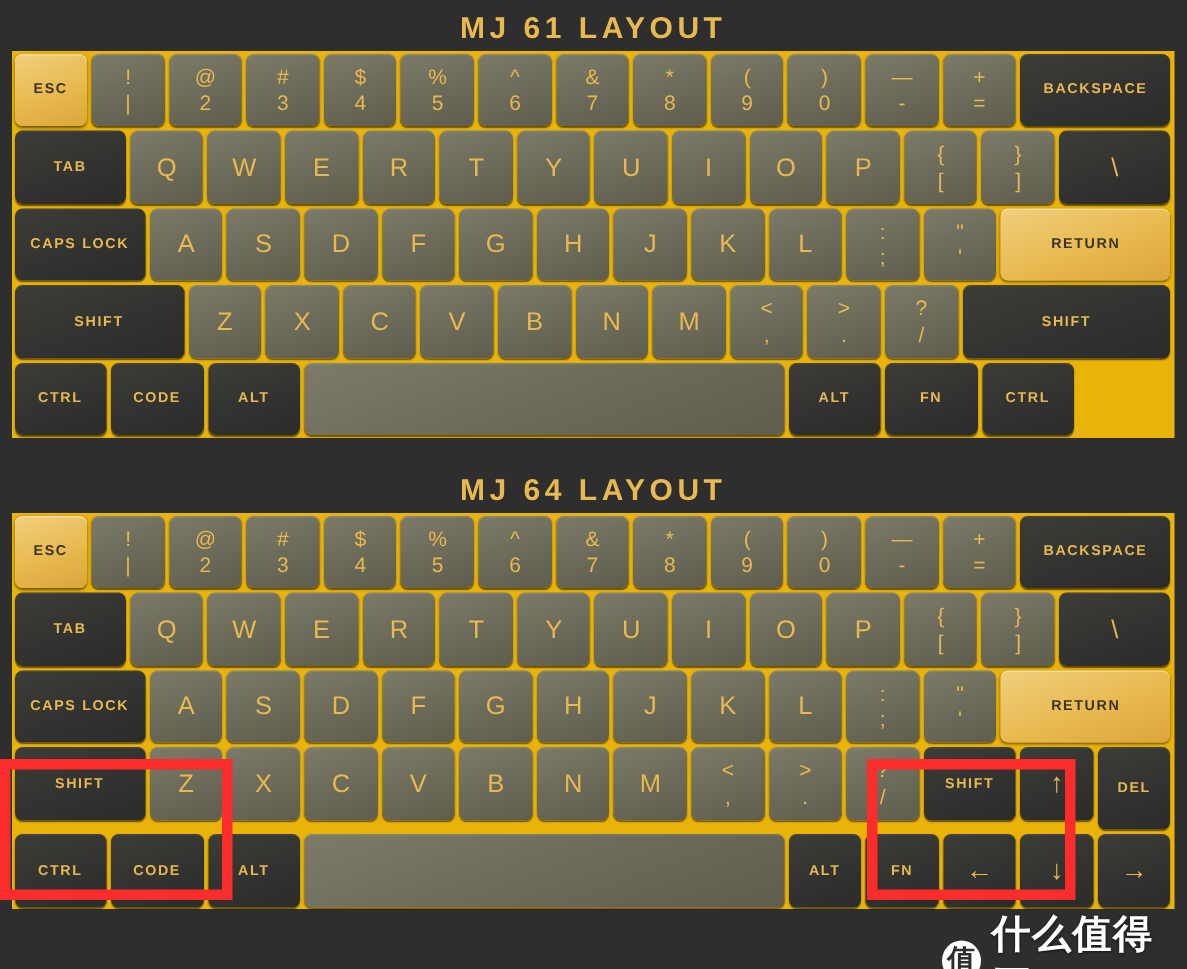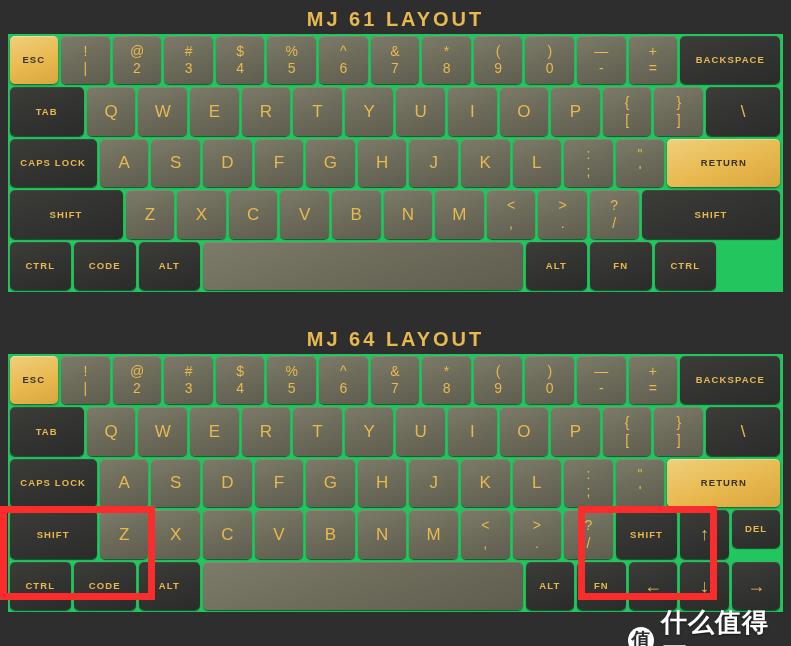--- a/index.html
+++ b/index.html
@@ -14,21 +14,21 @@
   .layout-title{
     text-align:center;
     color:#e8b94f;
     font-weight:bold;
     letter-spacing:3px;
     font-size:20px;
     font-family:"Liberation Sans",sans-serif;
   }
   .kb{
     position:relative;
-    background:#22c55e;
+    background:#eab308;
     box-sizing:border-box;
   }
   .krow{
     display:flex;
     position:relative;
   }
   .key{
     position:relative;
     box-sizing:border-box;
     border-radius:5px;
@@ -316,21 +316,21 @@
           </div>
           <div class="key mod small" style="width: 61.5px; height: 48.5px;">
             <span class="lbl">FN</span>
           </div>
           <div class="key mod small" style="width: 61.5px; height: 48.5px;">
             <span class="lbl">CTRL</span>
           </div>
         </div>
       </div>
     </div>
-    <div class="layout-block" style="position: absolute; left: 0px; top: 324px; width: 791px;">
+    <div class="layout-block" style="position: absolute; left: 0px; top: 312px; width: 791px;">
       <div class="layout-title" style="height: 30px; line-height: 30px;">MJ 64 LAYOUT</div>
       <div class="kb" style="margin-left: 8px; width: 775px;">
         <div class="krow">
           <div class="key gold small" style="width: 48.6px; height: 48.5px;">
             <span class="lbl">ESC</span>
           </div>
           <div class="key alpha dual" style="width: 48.6px; height: 48.5px;">
             <span class="top">!</span>
             <span class="bot">|</span>
           </div>
@@ -507,21 +507,21 @@
           <div class="key alpha dual" style="width: 48.6px; height: 48.5px;">
             <span class="top">?</span>
             <span class="bot">/</span>
           </div>
           <div class="key mod small" style="width: 61.5px; height: 48.5px;">
             <span class="lbl">SHIFT</span>
           </div>
           <div class="key mod arrow" style="width: 48.6px; height: 48.5px;">
             <span class="lbl">↑</span>
           </div>
-          <div class="key mod small" style="width: 48.6px; height: 38px;">
+          <div class="key mod small" style="width: 48.6px; height: 55px;">
             <span class="lbl">DEL</span>
           </div>
         </div>
         <div class="krow">
           <div class="key mod small" style="width: 61.5px; height: 48.5px;">
             <span class="lbl">CTRL</span>
           </div>
           <div class="key mod small" style="width: 61.5px; height: 48.5px;">
             <span class="lbl">CODE</span>
           </div>

